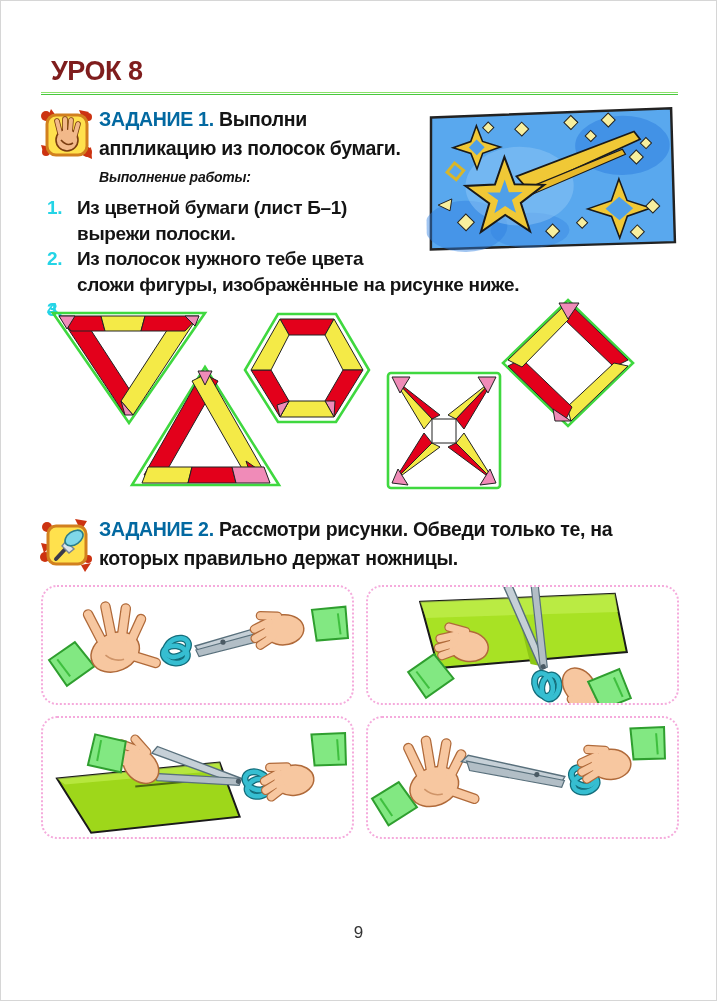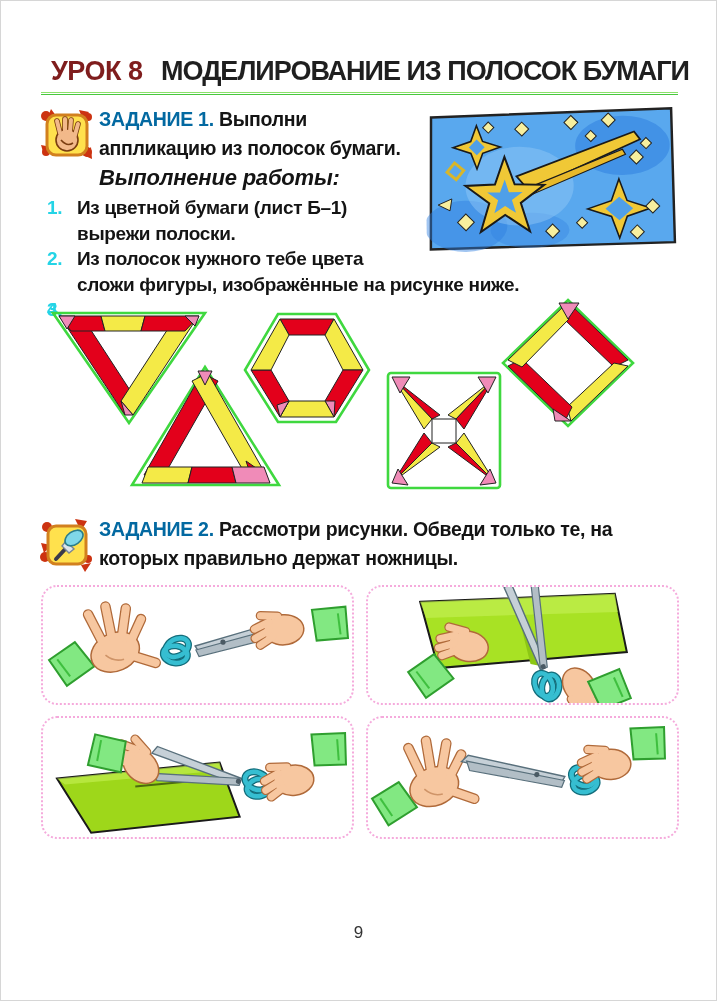--- a/index.html
+++ b/index.html
@@ -9,21 +9,21 @@
   .lesson{position:absolute;left:50px;top:55px;font-size:27px;font-weight:bold;color:#7f1d1d;letter-spacing:-0.5px;}
   .title{position:absolute;left:160px;top:55px;font-size:27px;font-weight:bold;color:#1f1f1f;letter-spacing:-1px;}
   .hrule{position:absolute;left:40px;top:91px;width:637px;height:1px;border-top:1px solid #8be26a;border-bottom:1px solid #49c83e;}
   
   .content{position:absolute;left:40px;top:104px;width:637px;}
   .star-wrap{float:right;width:252px;height:148px;margin:2px 0 12px 10px;transform:rotate(-0.8deg);}
   .task-head{position:relative;padding-left:58px;min-height:56px;}
   .task-icon{position:absolute;left:-2px;top:2px;width:55px;height:55px;}
   .task-line{font-size:19.5px;font-weight:bold;color:#141414;line-height:29px;letter-spacing:-0.3px;}
   .cyan{color:#0369a1;}
-  .task-sub{font-size:22px;font-weight:bold;font-style:italic;color:#141414;line-height:29px;letter-spacing:-0.2px;}
+  .task-sub{font-size:14px;font-weight:bold;font-style:italic;color:#141414;line-height:29px;letter-spacing:-0.2px;}
   ol.steps{list-style:none;margin:3px 0 0 0;padding:0;}
   ol.steps li{position:relative;padding-left:36px;font-size:19px;font-weight:bold;color:#141414;line-height:25.5px;letter-spacing:-0.3px;}
   ol.steps .num{position:absolute;left:6px;color:#24d4e6;}
   .figures{clear:both;position:relative;height:214px;margin-top:4px;}
   .fig{position:absolute;}
   .pics{display:grid;grid-template-columns:313px 313px;grid-template-rows:120px 123px;gap:11px 12px;margin-top:12px;}
   .pic{border:2px dotted #f5aadc;border-radius:16px;overflow:hidden;background:#fff;}
   .pic svg{display:block;width:100%;height:100%;}
   .pagenum{position:absolute;left:0;right:0;top:922px;text-align:center;font-size:17px;color:#333;}
 </style>
@@ -90,21 +90,20 @@
       <polygon points="0,0 89,1 84,8 2,7" fill="#b2bec6" stroke="#59707c" stroke-width="1.2"></polygon>
       <circle cx="3" cy="3" r="2.6" fill="#4a5a64"></circle>
       <use href="#rings" transform="translate(3,5)"></use>
     </g>
   </defs>
 </svg>
 
 <div class="page">
 
   <div class="lesson">УРОК 8</div>
-  <div class="title">МОДЕЛИРОВАНИЕ ИЗ ПОЛОСОК БУМАГИ</div>
   <div class="hrule"></div>
 
   <div class="content">
 
     <div class="star-wrap">
       <svg viewBox="0 0 256 148">
         <polygon points="6,9 250,3 252,139 4,143" fill="#59a8ee" stroke="#222" stroke-width="2.5"></polygon>
         <ellipse cx="200" cy="40" rx="48" ry="30" fill="#2f7fe0" opacity="0.55"></ellipse>
         <ellipse cx="40" cy="120" rx="42" ry="26" fill="#2f7fe0" opacity="0.45"></ellipse>
         <ellipse cx="105" cy="125" rx="40" ry="18" fill="#2f7fe0" opacity="0.35"></ellipse>

